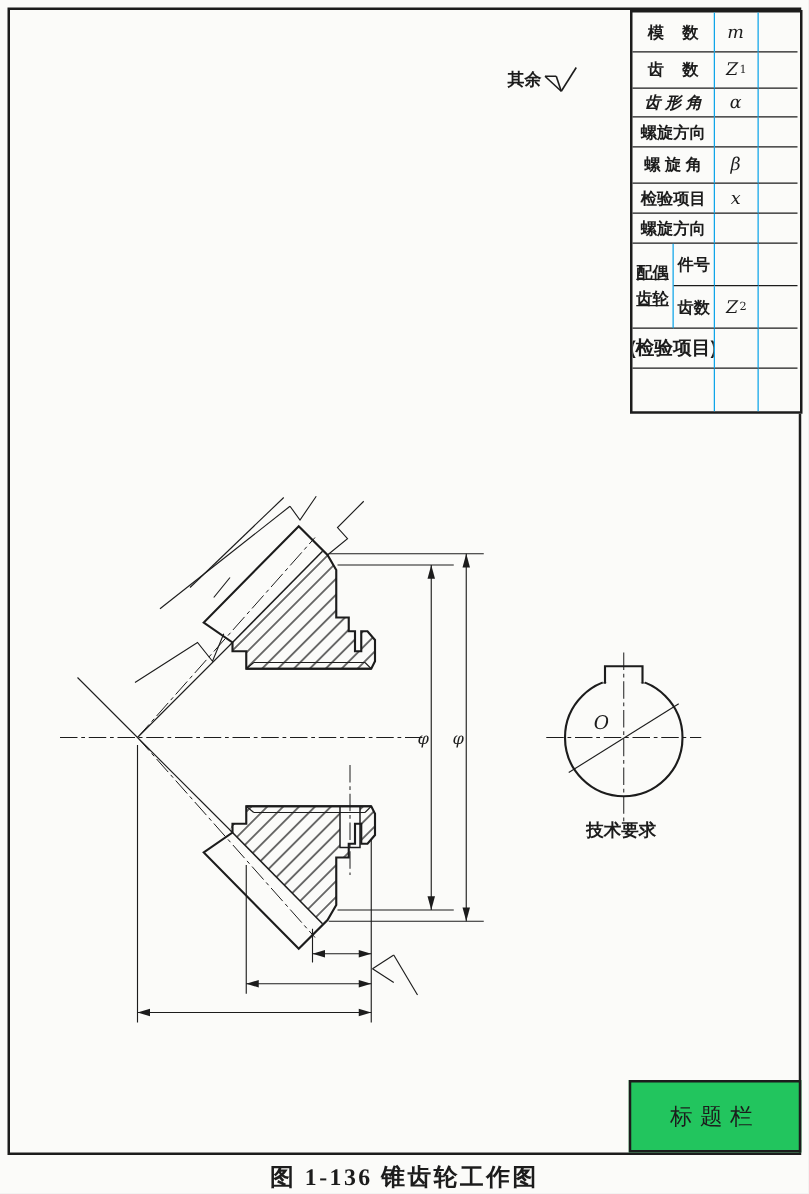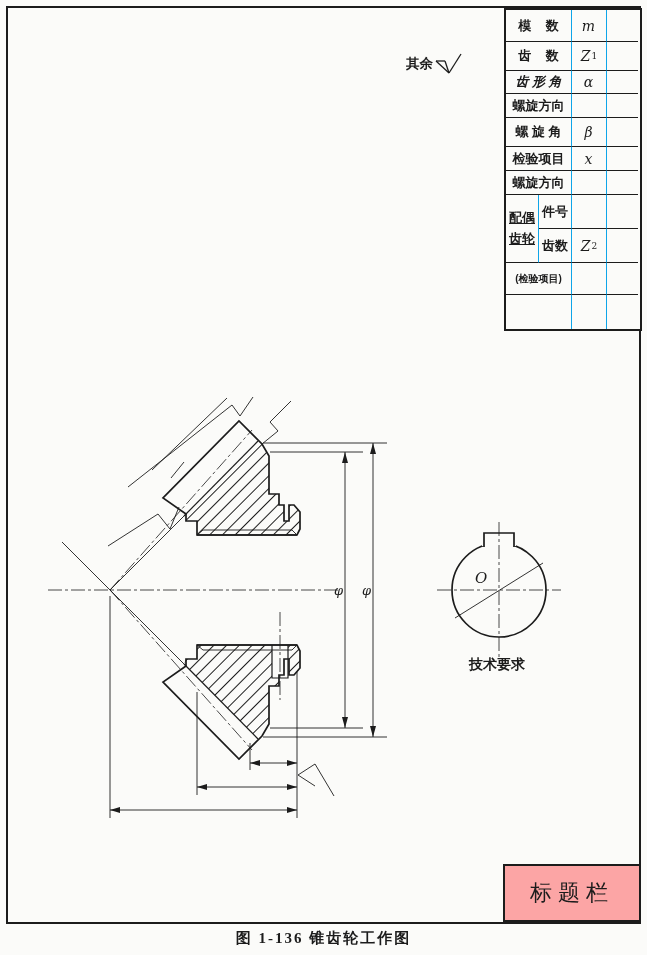--- a/index.html
+++ b/index.html
@@ -14,31 +14,31 @@
   #ptable .c{border-right:1px solid #0ea5e9;border-bottom:1px solid #1c1c1c;
              display:flex;align-items:center;justify-content:center;
              font-size:13px;font-weight:bold;white-space:pre;overflow:hidden;}
   #ptable .lastcol{border-right:none;}
   #ptable .lastrow{border-bottom:none;}
   #ptable .sym{font-family:"DejaVu Serif","Liberation Serif",serif;font-style:italic;
                font-size:14px;font-weight:normal;}
   #ptable sub{font-family:"DejaVu Serif","Liberation Serif",serif;font-style:normal;
               font-size:9px;font-weight:normal;margin-left:1px;}
   #ptable .group{flex-direction:column;line-height:1.55;text-decoration:underline;}
-  #ptable .small{font-size:10px;letter-spacing:0;}
+  #ptable .small{font-size:15px;letter-spacing:0;}
   
   #surface-note{position:absolute;left:406px;top:51px;display:flex;align-items:center;
                 font-size:13.5px;font-weight:bold;}
   
   #title-block{position:absolute;left:503px;top:864px;width:134px;height:54px;
-               border:2px solid #1c1c1c;background:#fca5a5;display:flex;align-items:center;
-               justify-content:center;font-size:22px;letter-spacing:6px;font-weight:normal;}
+               border:2px solid #1c1c1c;background:#22c55e;display:flex;align-items:center;
+               justify-content:center;font-size:18px;letter-spacing:6px;font-weight:normal;}
   
   #caption{position:absolute;left:0;top:929px;width:647px;text-align:center;
-           font-size:15px;font-weight:bold;font-family:"Liberation Serif","DejaVu Serif",serif;
+           font-size:19px;font-weight:bold;font-family:"Liberation Serif","DejaVu Serif",serif;
            letter-spacing:2px;}
   
   #drawing{position:absolute;left:0;top:0;}
   .ol{stroke:#1c1c1c;stroke-width:1.7;fill:none;stroke-linejoin:miter;}
   .ml{stroke:#1c1c1c;stroke-width:1.2;fill:none;}
   .tl{stroke:#1c1c1c;stroke-width:0.9;fill:none;}
   .cl{stroke:#1c1c1c;stroke-width:0.8;fill:none;stroke-dasharray:14 3 3 3;}
   .ar{fill:#1c1c1c;stroke:none;}
   .phitxt{font-family:"DejaVu Serif","Liberation Serif",serif;font-style:italic;font-size:13px;fill:#1c1c1c;}
   .otxt{font-family:"DejaVu Serif","Liberation Serif",serif;font-style:italic;font-size:15px;fill:#1c1c1c;}

